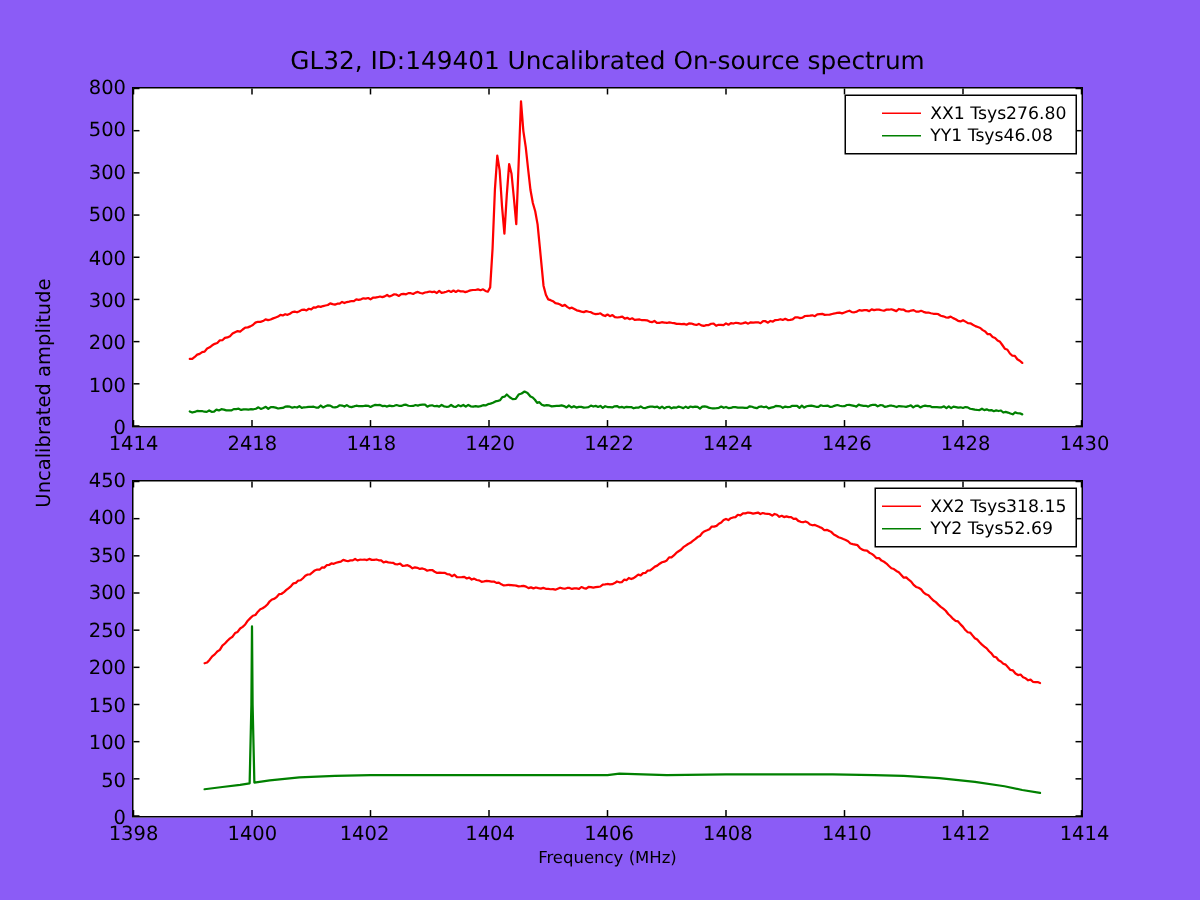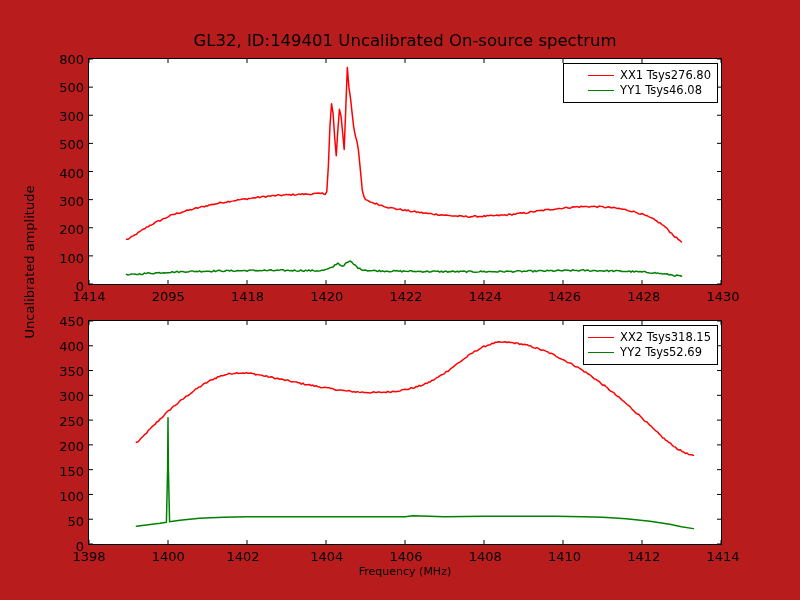--- a/index.html
+++ b/index.html
@@ -11,21 +11,21 @@
     width: 800px;
     height: 600px;
     font-family: "DejaVu Sans", sans-serif;
     color: #000000;
     overflow: hidden;
   }
   #figure {
     position: relative;
     width: 800px;
     height: 600px;
-    background: #b91c1c;
+    background: #8b5cf6;
   }
   .fig-title {
     position: absolute;
     left: 88px;
     top: 31px;
     width: 634px;
     text-align: center;
     font-size: 16.5px;
     color: #000000;
     white-space: nowrap;
@@ -180,21 +180,21 @@
       <div class="legend-row">
         <span class="legend-swatch" style="border-top-color:#ff0000"></span>
         <span class="legend-label">XX1 Tsys276.80</span>
       </div>
       <div class="legend-row">
         <span class="legend-swatch" style="border-top-color:#008000"></span>
         <span class="legend-label">YY1 Tsys46.08</span>
       </div>
     </div>
   <div class="xtick-label" style="left: 0px;">1414</div>
-      <div class="xtick-label" style="left: 79.25px;">2095</div>
+      <div class="xtick-label" style="left: 79.25px;">2418</div>
       <div class="xtick-label" style="left: 158.5px;">1418</div>
       <div class="xtick-label" style="left: 237.75px;">1420</div>
       <div class="xtick-label" style="left: 317px;">1422</div>
       <div class="xtick-label" style="left: 396.25px;">1424</div>
       <div class="xtick-label" style="left: 475.5px;">1426</div>
       <div class="xtick-label" style="left: 554.75px;">1428</div>
       <div class="xtick-label" style="left: 634px;">1430</div>
       <div class="ytick-label" style="top: 227px;">0</div>
       <div class="ytick-label" style="top: 198.625px;">100</div>
       <div class="ytick-label" style="top: 170.25px;">200</div>

